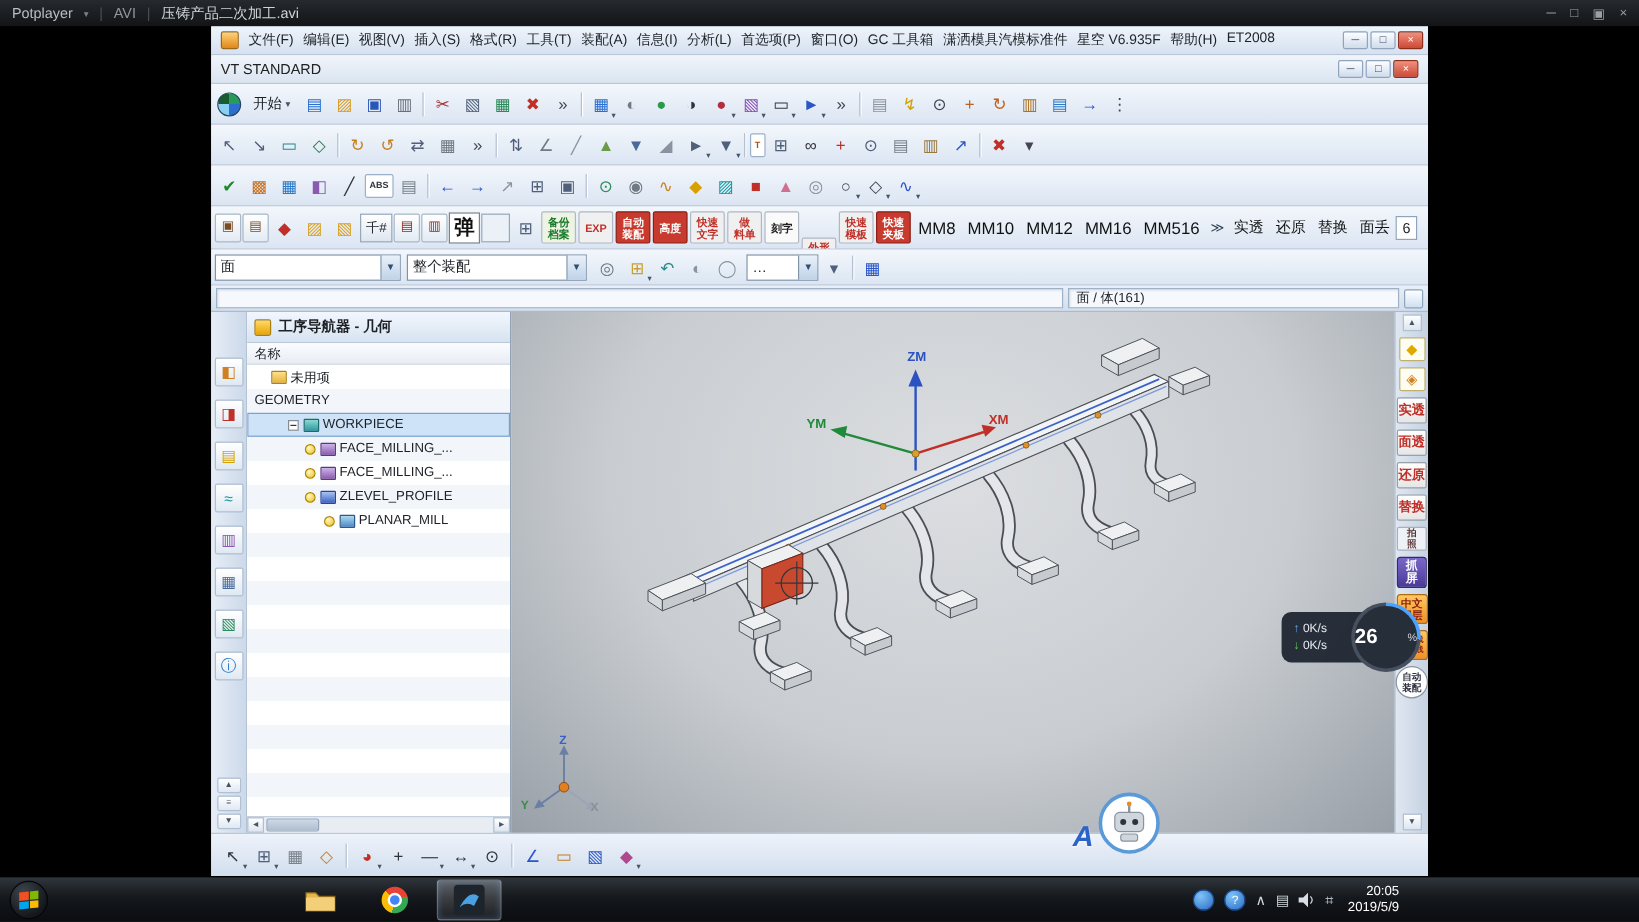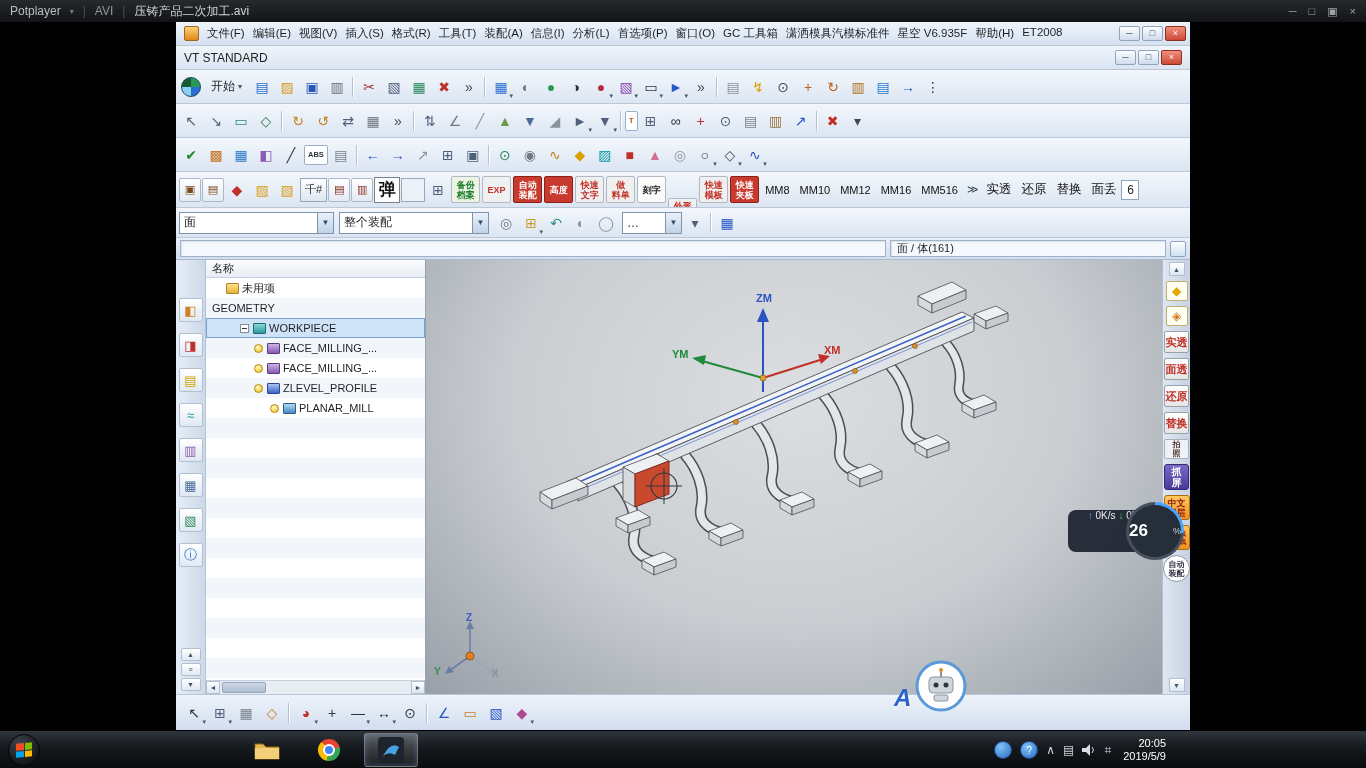--- a/index.html
+++ b/index.html
@@ -52,21 +52,21 @@
 .start-btn .caret{font-size:8px;color:#456}
 
 
 .btn-qian{flex:none;border:1px solid #98a8bc;background:linear-gradient(#fff,#dde6f0);padding:0 4px;height:24px;
  font-size:11px;display:flex;align-items:center}
 .btn-tan{flex:none;width:26px;height:26px;background:#fff;border:1px solid #78828c;font-size:17px;font-weight:bold;
  color:#111;display:flex;align-items:center;justify-content:center}
 .blank-box{flex:none;width:24px;height:24px;border:1px solid #98a8bc;background:#ecf1f8}
 .qbtn{flex:none;height:27px;min-width:29px;padding:1px 2px;display:flex;flex-direction:column;align-items:center;
  justify-content:center;border:1px solid #b0b8c4;border-radius:2px;font-size:9px;line-height:10px;font-weight:bold}
-.mmbtn{flex:none;padding:0 5px;height:24px;display:flex;align-items:center;font-size:11px;color:#111}
+.mmbtn{flex:none;padding:0 5px;height:24px;display:flex;align-items:center;font-size:14px;color:#111}
 .ovf{flex:none;font-size:11px;color:#345;padding:0 3px}
 .viewbtn{flex:none;padding:0 4px;height:24px;display:flex;align-items:center;font-size:12.5px;color:#111}
 .six-box{flex:none;width:18px;height:20px;border:1px solid #8fa3bd;background:#fff;display:flex;align-items:center;
  justify-content:center;font-size:12px}
 
 
 .combo{display:flex;align-items:center;height:22px;border:1px solid #7f93ab;background:#fff;font-size:12px;flex:none}
 .combo .val{padding:0 4px;white-space:nowrap;overflow:hidden}
 .combo .arrow{width:16px;height:100%;background:linear-gradient(#e9f1fa,#c0d3e8);border-left:1px solid #7f93ab;
  display:flex;align-items:center;justify-content:center;font-size:8px;color:#33506e;margin-left:auto}
@@ -122,21 +122,21 @@
 .lbl-ym{left:246px;top:88px;color:#1f8a3a}
 .lbl-xm{left:398px;top:84px;color:#c03028}
 .triad{position:absolute;left:10px;top:350px}
 .tri-lbl{position:absolute;font-size:10px;font-weight:bold}
 .lbl-tz{left:40px;top:352px;color:#3a5fc8}
 .lbl-ty{left:8px;top:406px;color:#3a8a4a}
 .lbl-tx{left:66px;top:408px;color:#8a9098}
 
 
 .speed{position:absolute;left:642px;top:250px;width:88px;height:42px;background:rgba(26,33,44,.92);
- border-radius:8px;color:#e8edf2;font-size:10px;display:flex;flex-direction:row;justify-content:center;
+ border-radius:8px;color:#e8edf2;font-size:10px;display:flex;flex-direction:column;justify-content:center;
  padding-left:10px;gap:3px;z-index:30}
 .speed .u{color:#5aa8ff}.speed .d{color:#58d058}
 .pct{position:absolute;left:700px;top:242px;width:58px;height:58px;border-radius:50%;z-index:31;
  background:conic-gradient(#4aa3ff 0 94deg,#46505e 94deg 360deg);padding:3px}
 .pct-in{width:100%;height:100%;border-radius:50%;background:#262e3a;display:flex;align-items:center;
  justify-content:space-between;color:#fff;font-size:17px;font-weight:bold;gap:1px}
 .pct-in .unit{font-size:9px;font-weight:normal;color:#cfd6dd}
 
 
 .right-rail{width:28px;background:linear-gradient(90deg,#dfe7f1,#c6d2e2);border-left:1px solid #b0bfd2;
@@ -702,20 +702,24 @@
               <span class="tbtn">
                 <span class="g" style="color: rgb(68, 85, 102);">≡</span>
               </span>
               <span class="tbtn">
                 <span class="g" style="color: rgb(68, 85, 102);">▼</span>
               </span>
             </span>
         </div>
 
         <div class="navigator">
+          <div class="nav-header">
+            <span class="nav-hicon"></span>
+            <span>工序导航器 - 几何</span>
+          </div>
           <div class="nav-col">名称</div>
           <div class="tree">
               <div class="trow" style="padding-left: 20px;">
                 <span class="ti ti-folder"></span>
                 <span>未用项</span>
               </div>
               <div class="trow" style="padding-left: 6px;">
                 <span>GEOMETRY</span>
               </div>
               <div class="trow sel" style="padding-left: 34px;">

